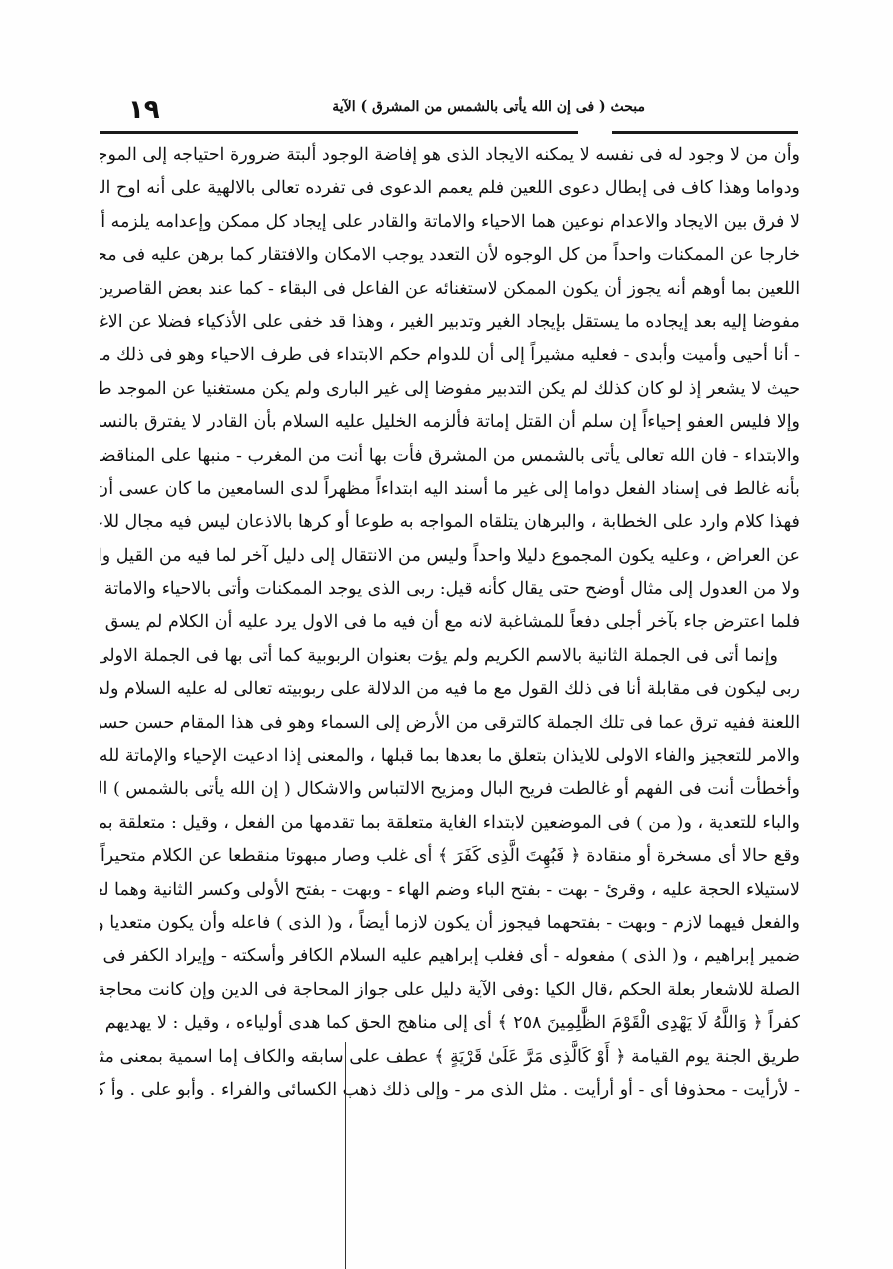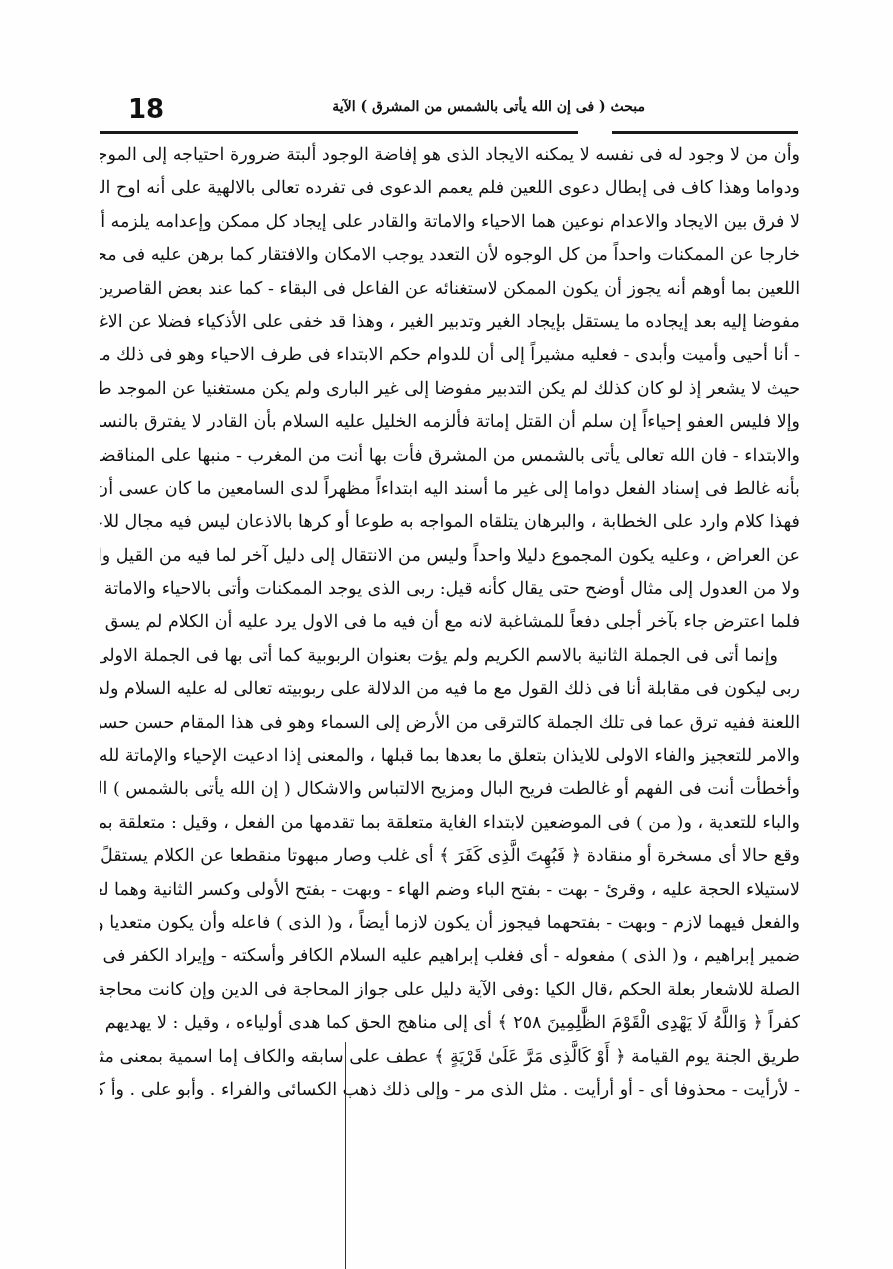--- a/index.html
+++ b/index.html
@@ -87,21 +87,21 @@
     background: #333333;
   }
 </style>
 </head>
 <body>
 
 <div class="page">
 
   <div class="header">
     <span class="running-title">مبحث ( فى إن الله يأتى بالشمس من المشرق ) الآية</span>
-    <span class="page-number">18</span>
+    <span class="page-number">١٩</span>
   </div>
 
   <div class="rule rule-left"></div>
   <div class="rule rule-right"></div>
 
   <div class="body-text">
     <div class="line">وأن من لا وجود له فى نفسه لا يمكنه الايجاد الذى هو إفاضة الوجود ألبتة ضرورة احتياجه إلى الموجد ابتداءاً</div>
     <div class="line">ودواما وهذا كاف فى إبطال دعوى اللعين فلم يعمم الدعوى فى تفرده تعالى بالالهية على أنه اوح اليه من حيث أنه</div>
     <div class="line">لا فرق بين الايجاد والاعدام نوعين هما الاحياء والاماتة والقادر على إيجاد كل ممكن وإعدامه يلزمه أن يكون</div>
     <div class="line">خارجا عن الممكنات واحداً من كل الوجوه لأن التعدد يوجب الامكان والافتقار كما برهن عليه فى محله، فعارضه</div>
@@ -115,21 +115,21 @@
     <div class="line">فهذا كلام وارد على الخطابة ، والبرهان يتلقاه المواجه به طوعا أو كرها بالاذعان ليس فيه مجال للاعتراض سليم</div>
     <div class="line">عن العراض ، وعليه يكون المجموع دليلا واحداً وليس من الانتقال إلى دليل آخر لما فيه من القيل والقال،</div>
     <div class="line">ولا من العدول إلى مثال أوضح حتى يقال كأنه قيل: ربى الذى يوجد الممكنات وأتى بالاحياء والاماتة مثالا ،</div>
     <div class="line">فلما اعترض جاء بآخر أجلى دفعاً للمشاغبة لانه مع أن فيه ما فى الاول يرد عليه أن الكلام لم يسق هذا المساق</div>
     <div class="line indent">وإنما أتى فى الجملة الثانية بالاسم الكريم ولم يؤت بعنوان الربوبية كما أتى بها فى الجملة الاولى بأن يقال :إن</div>
     <div class="line">ربى ليكون فى مقابلة أنا فى ذلك القول مع ما فيه من الدلالة على ربوبيته تعالى له عليه السلام ولذلك المارد عليه</div>
     <div class="line">اللعنة ففيه ترق عما فى تلك الجملة كالترقى من الأرض إلى السماء وهو فى هذا المقام حسن حسن التأكيد بأن</div>
     <div class="line">والامر للتعجيز والفاء الاولى للايذان بتعلق ما بعدها بما قبلها ، والمعنى إذا ادعيت الإحياء والإماتة لله تعالى</div>
     <div class="line">وأخطأت أنت فى الفهم أو غالطت فريح البال ومزيح الالتباس والاشكال ( إن الله يأتى بالشمس ) الخ .</div>
     <div class="line">والباء للتعدية ، و( من ) فى الموضعين لابتداء الغاية متعلقة بما تقدمها من الفعل ، وقيل : متعلقة بمحذوف</div>
-    <div class="line">وقع حالا أى مسخرة أو منقادة ﴿ فَبُهِتَ الَّذِى كَفَرَ ﴾ أى غلب وصار مبهوتا منقطعا عن الكلام يستقلً</div>
+    <div class="line">وقع حالا أى مسخرة أو منقادة ﴿ فَبُهِتَ الَّذِى كَفَرَ ﴾ أى غلب وصار مبهوتا منقطعا عن الكلام متحيراً</div>
     <div class="line">لاستيلاء الحجة عليه ، وقرئ - بهت - بفتح الباء وضم الهاء - وبهت - بفتح الأولى وكسر الثانية وهما لغتان</div>
     <div class="line">والفعل فيهما لازم - وبهت - بفتحهما فيجوز أن يكون لازما أيضاً ، و( الذى ) فاعله وأن يكون متعديا وفاعله</div>
     <div class="line">ضمير إبراهيم ، و( الذى ) مفعوله - أى فغلب إبراهيم عليه السلام الكافر وأسكته - وإيراد الكفر فى حيز</div>
     <div class="line">الصلة للاشعار بعلة الحكم ،قال الكيا :وفى الآية دليل على جواز المحاجة فى الدين وإن كانت محاجة هذا الكافر</div>
     <div class="line">كفراً ﴿ وَاللَّهُ لَا يَهْدِى الْقَوْمَ الظَّٰلِمِينَ ٢٥٨ ﴾ أى إلى مناهج الحق كما هدى أولياءه ، وقيل : لا يهديهم إلى</div>
     <div class="line">طريق الجنة يوم القيامة ﴿ أَوْ كَالَّذِى مَرَّ عَلَىٰ قَرْيَةٍ ﴾ عطف على سابقه والكاف إما اسمية بمعنى مثل معمولة</div>
     <div class="line">- لأرأيت - محذوفا أى - أو أرأيت . مثل الذى مر - وإلى ذلك ذهب الكسائى والفراء . وأبو على . وأ كثر</div>
   </div>
 
   <div class="vline"></div>

